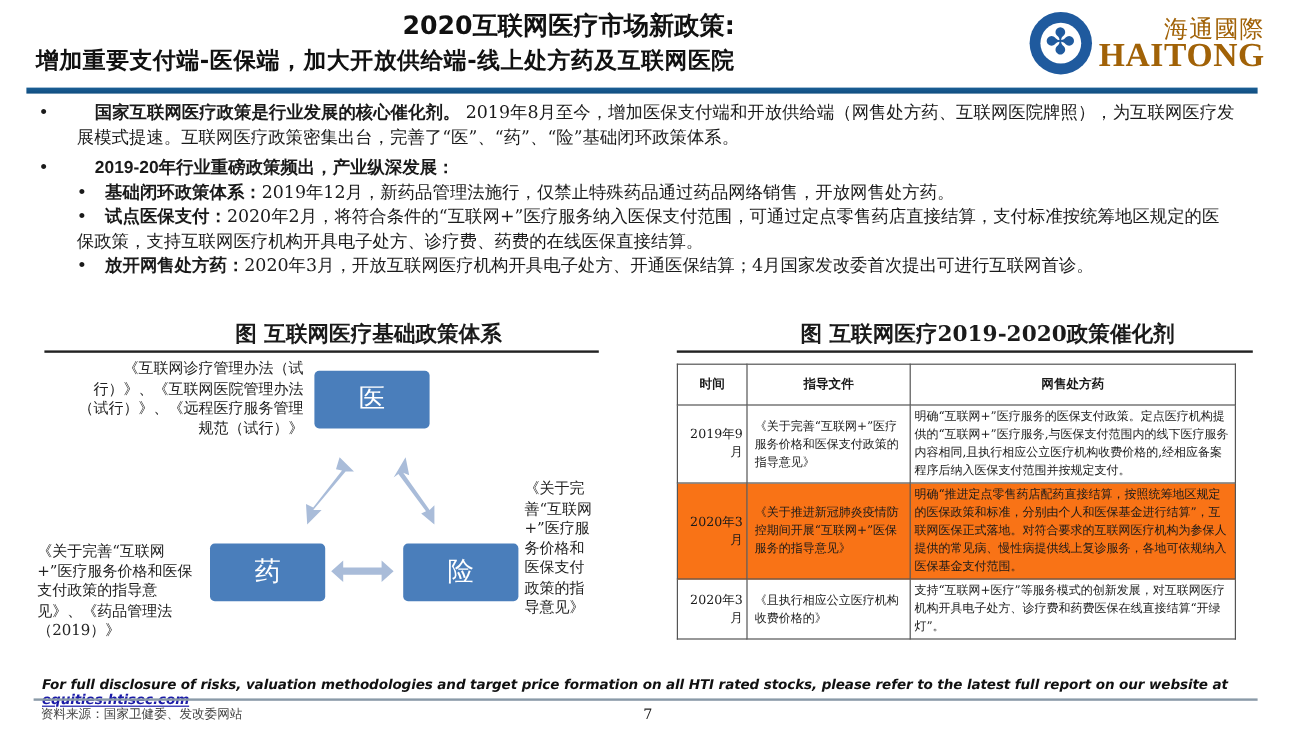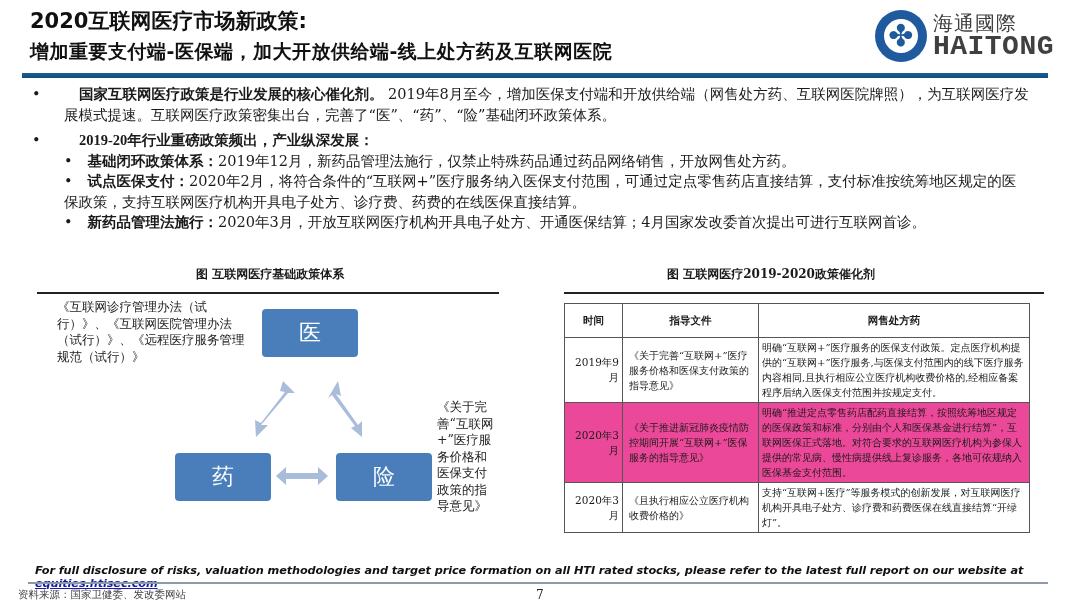--- a/index.html
+++ b/index.html
@@ -1,60 +1,60 @@
 <!DOCTYPE html>
 <html><head>
 <meta charset="utf-8">
 <style>
   * { box-sizing: border-box; margin: 0; padding: 0; }
   body { width: 1080px; height: 608px; background: #ffffff; position: relative; overflow: hidden;
          font-family: "DejaVu Serif", "Liberation Serif", serif; color: #1a1a1a; }
   .header { position: absolute; left: 30px; top: 6px; }
   .title1, .title2 { font-family: "DejaVu Sans", "Liberation Sans", sans-serif; font-weight: bold; color: #111; }
-  .title1 { font-size: 21px; line-height: 30px; }
+  .title1 { font-size: 21px; line-height: 30px; text-align: right; }
   .title2 { font-size: 19px; line-height: 30px; letter-spacing: 0.5px; }
   .logo { position: absolute; right: 26px; top: 10px; display: flex; align-items: center; gap: 6px; }
   .logo-mark { width: 52px; height: 52px; border-radius: 50%; background: #1f5a9e; position: relative; }
   .logo-mark::before { content: ""; position: absolute; left: 9px; top: 9px; width: 34px; height: 34px; border-radius: 50%; background: #fff; }
   .logo-mark::after { content: "✤"; position: absolute; left: 0; top: 0; width: 52px; height: 52px; line-height: 52px; text-align: center; color: #1f5a9e; font-size: 30px; }
-  .logo-text { color: #404040; font-family: Liberation Mono, monospace; }
+  .logo-text { color: #a16207; font-family: Liberation Serif, serif; text-align: right; }
   .logo-cn { font-size: 20px; line-height: 22px; letter-spacing: 1px; }
   .logo-en { font-size: 28px; line-height: 22px; font-weight: bold; letter-spacing: 0.5px; }
   .rule-top { position: absolute; left: 22px; top: 73px; width: 1026px; height: 5px; background: linear-gradient(#1b5f95, #0f4d80); }
 
   .bullets { position: absolute; left: 30px; top: 84px; width: 1000px; font-size: 14.5px; line-height: 20.5px; }
   .bullet { display: flex; }
   .bullet-dot { width: 34px; flex: none; padding-left: 2px; }
   .bullet-body { flex: 1; }
-  .b { font-weight: bold; font-family: Liberation Serif, serif; padding-left: 15px; }
+  .b { font-weight: bold; font-family: Liberation Sans, sans-serif; padding-left: 15px; }
   .sub { padding-left: 34px; }
   .gap { height: 5px; }
 
-  .fig-title { position: absolute; font-weight: bold; font-size: 12px; font-family: "DejaVu Serif", serif; }
+  .fig-title { position: absolute; font-weight: bold; font-size: 18px; font-family: "DejaVu Serif", serif; }
   .fig-rule { position: absolute; height: 2px; background: #222; }
 
   .diagram { position: absolute; left: 35px; top: 295px; width: 500px; height: 255px; }
   .node { position: absolute; width: 96px; height: 48px; background: #4a7ebb; border-radius: 4px; color: #ffffff;
           font-size: 22px; text-align: center; line-height: 48px; }
   .note { position: absolute; font-size: 12.5px; line-height: 16.5px; color: #222; }
   .arrow { position: absolute; }
 
   .table-wrap { position: absolute; left: 564px; top: 303px; width: 466px; }
   table { border-collapse: collapse; width: 100%; font-size: 10px; line-height: 15px; }
   td, th { border: 1px solid #555; padding: 2px 3px; vertical-align: middle; }
   th { font-weight: bold; height: 34px; font-size: 10.5px; margin-left: 41px; }
   td.time { text-align: right; width: 58px; font-size: 10.5px; }
   td.doc { width: 136px; padding-left: 6px; }
-  tr.shade td { background: #ec4899; }
+  tr.shade td { background: #f97316; }
 
   .disclaimer { position: absolute; left: 35px; top: 564px; font-family: "DejaVu Sans", "Liberation Sans", sans-serif;
                 font-style: italic; font-weight: bold; font-size: 11.3px; color: #111; letter-spacing: -0.1px; }
   .disclaimer a { color: #1a1aa8; text-decoration: underline; }
   .rule-bottom { position: absolute; left: 28px; top: 582px; width: 1020px; height: 2px; background: #8a9aa8; }
-  .source { position: absolute; left: 18px; top: 588px; font-size: 10.5px; color: #444; }
+  .source { position: absolute; left: 34px; top: 588px; font-size: 10.5px; color: #444; }
   .page-num { position: absolute; left: 536px; top: 588px; font-size: 12px; color: #222; }
 </style>
 </head>
 <body>
 
 <div class="header">
   <div class="title1">2020互联网医疗市场新政策:</div>
   <div class="title2">增加重要支付端-医保端，加大开放供给端-线上处方药及互联网医院</div>
 </div>
 <div class="logo">
@@ -80,29 +80,30 @@
       <span class="b">2019-20年行业重磅政策频出，产业纵深发展：</span>
     </div>
   </div>
   <div class="sub">
     <span>•</span><span class="b">基础闭环政策体系：</span><span>2019年12月，新药品管理法施行，仅禁止特殊药品通过药品网络销售，开放网售处方药。</span>
   </div>
   <div class="sub">
     <span>•</span><span class="b">试点医保支付：</span><span>2020年2月，将符合条件的“互联网+”医疗服务纳入医保支付范围，可通过定点零售药店直接结算，支付标准按统筹地区规定的医保政策，支持互联网医疗机构开具电子处方、诊疗费、药费的在线医保直接结算。</span>
   </div>
   <div class="sub">
-    <span>•</span><span class="b">新药品管理法施行：</span><span>2020年3月，开放互联网医疗机构开具电子处方、开通医保结算；4月国家发改委首次提出可进行互联网首诊。</span>
+    <span>•</span><span class="b">放开网售处方药：</span><span>2020年3月，开放互联网医疗机构开具电子处方、开通医保结算；4月国家发改委首次提出可进行互联网首诊。</span>
   </div>
 </div>
 
 <div class="fig-title" style="left:196px; top:266px;">图 互联网医疗基础政策体系</div>
 <div class="fig-rule" style="left:37px; top:292px; width:462px;"></div>
 
 <div class="diagram">
-  <div class="note" style="left:22px; top:4px; width:196px; text-align:left;">《互联网诊疗管理办法（试行）》、《互联网医院管理办法（试行）》、《远程医疗服务管理规范（试行）》</div>
+  <div class="note" style="left:22px; top:4px; width:196px; text-align:right;">《互联网诊疗管理办法（试行）》、《互联网医院管理办法（试行）》、《远程医疗服务管理规范（试行）》</div>
+  <div class="note" style="left:-4px; top:156px; width:134px;">《关于完善“互联网+”医疗服务价格和医保支付政策的指导意见》、《药品管理法（2019）》</div>
   <div class="note" style="left:402px; top:104px; width:62px;">《关于完善“互联网+”医疗服务价格和医保支付政策的指导意见》</div>
 
   <div class="node" style="left:227px; top:14px;">医</div>
   <div class="node" style="left:140px; top:158px;">药</div>
   <div class="node" style="left:301px; top:158px;">险</div>
 
   <svg class="arrow" style="left:0; top:0;" width="500" height="255">
     <g fill="#a9bcd9">
 
       <polygon points="248,86 260,98 253,98 226,130 233,130 221,142 220,125 226,128 250,97 245,96"></polygon>

